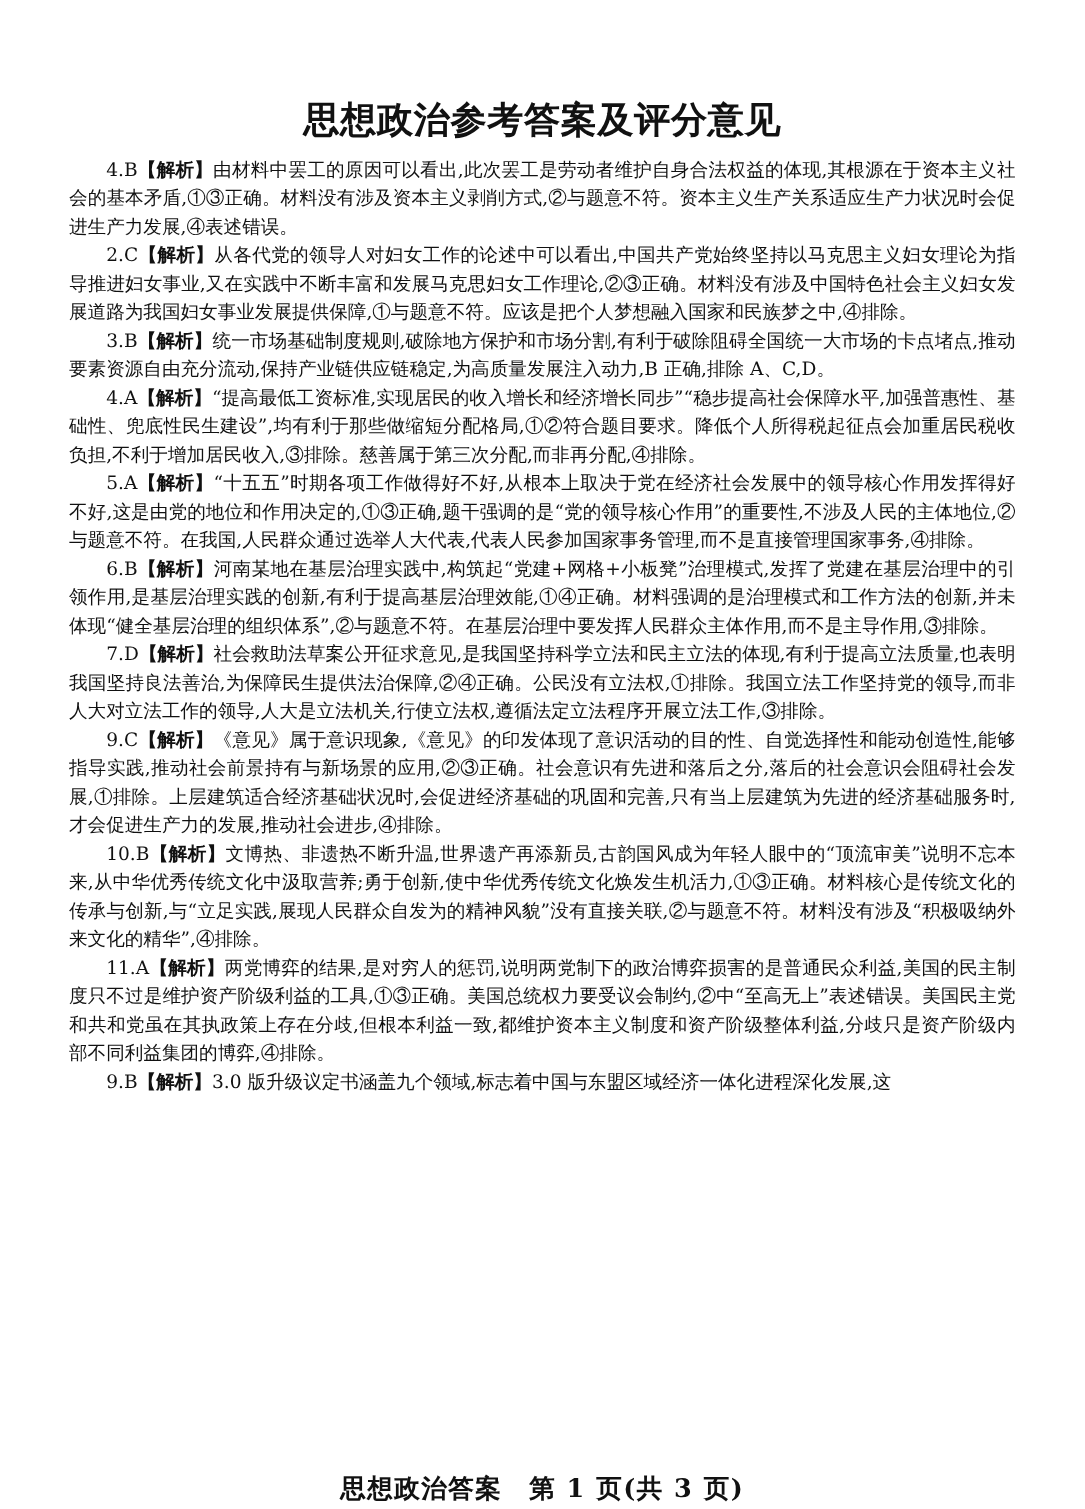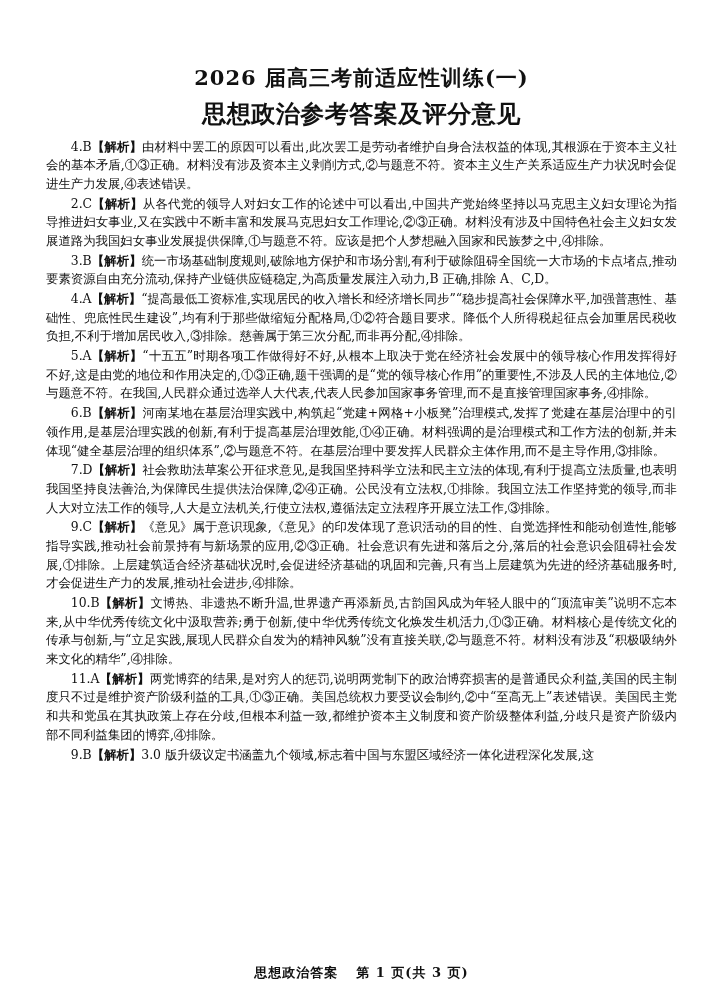--- a/index.html
+++ b/index.html
@@ -52,37 +52,36 @@
   .ans-item .num {
     font-weight: normal;
   }
   .ans-item .bracket {
     font-weight: bold;
   }
   .footer {
     position: absolute;
     left: 0;
     right: 0;
-    bottom: 24px;
+    bottom: 2px;
     text-align: center;
-    font-size: 13px;
+    font-size: 17px;
     font-weight: bold;
     letter-spacing: 1px;
   }
   .footer .sep {
     display: inline-block;
     width: 18px;
   }
 </style>
 </head>
 <body>
 
 <div class="page">
 
-  <h1 class="title-main">2026 届高三考前适应性训练(一)</h1>
   <h2 class="title-sub">思想政治参考答案及评分意见</h2>
 
   <div class="answers">
     <p class="ans-item"><span class="num">4.B</span><span class="bracket">【解析】</span><span>由材料中罢工的原因可以看出,此次罢工是劳动者维护自身合法权益的体现,其根源在于资本主义社会的基本矛盾,①③正确。材料没有涉及资本主义剥削方式,②与题意不符。资本主义生产关系适应生产力状况时会促进生产力发展,④表述错误。</span></p>
     <p class="ans-item"><span class="num">2.C</span><span class="bracket">【解析】</span><span>从各代党的领导人对妇女工作的论述中可以看出,中国共产党始终坚持以马克思主义妇女理论为指导推进妇女事业,又在实践中不断丰富和发展马克思妇女工作理论,②③正确。材料没有涉及中国特色社会主义妇女发展道路为我国妇女事业发展提供保障,①与题意不符。应该是把个人梦想融入国家和民族梦之中,④排除。</span></p>
     <p class="ans-item"><span class="num">3.B</span><span class="bracket">【解析】</span><span>统一市场基础制度规则,破除地方保护和市场分割,有利于破除阻碍全国统一大市场的卡点堵点,推动要素资源自由充分流动,保持产业链供应链稳定,为高质量发展注入动力,B 正确,排除 A、C,D。</span></p>
     <p class="ans-item"><span class="num">4.A</span><span class="bracket">【解析】</span><span>“提高最低工资标准,实现居民的收入增长和经济增长同步”“稳步提高社会保障水平,加强普惠性、基础性、兜底性民生建设”,均有利于那些做缩短分配格局,①②符合题目要求。降低个人所得税起征点会加重居民税收负担,不利于增加居民收入,③排除。慈善属于第三次分配,而非再分配,④排除。</span></p>
     <p class="ans-item"><span class="num">5.A</span><span class="bracket">【解析】</span><span>“十五五”时期各项工作做得好不好,从根本上取决于党在经济社会发展中的领导核心作用发挥得好不好,这是由党的地位和作用决定的,①③正确,题干强调的是“党的领导核心作用”的重要性,不涉及人民的主体地位,②与题意不符。在我国,人民群众通过选举人大代表,代表人民参加国家事务管理,而不是直接管理国家事务,④排除。</span></p>
     <p class="ans-item"><span class="num">6.B</span><span class="bracket">【解析】</span><span>河南某地在基层治理实践中,构筑起“党建+网格+小板凳”治理模式,发挥了党建在基层治理中的引领作用,是基层治理实践的创新,有利于提高基层治理效能,①④正确。材料强调的是治理模式和工作方法的创新,并未体现“健全基层治理的组织体系”,②与题意不符。在基层治理中要发挥人民群众主体作用,而不是主导作用,③排除。</span></p>
     <p class="ans-item"><span class="num">7.D</span><span class="bracket">【解析】</span><span>社会救助法草案公开征求意见,是我国坚持科学立法和民主立法的体现,有利于提高立法质量,也表明我国坚持良法善治,为保障民生提供法治保障,②④正确。公民没有立法权,①排除。我国立法工作坚持党的领导,而非人大对立法工作的领导,人大是立法机关,行使立法权,遵循法定立法程序开展立法工作,③排除。</span></p>

